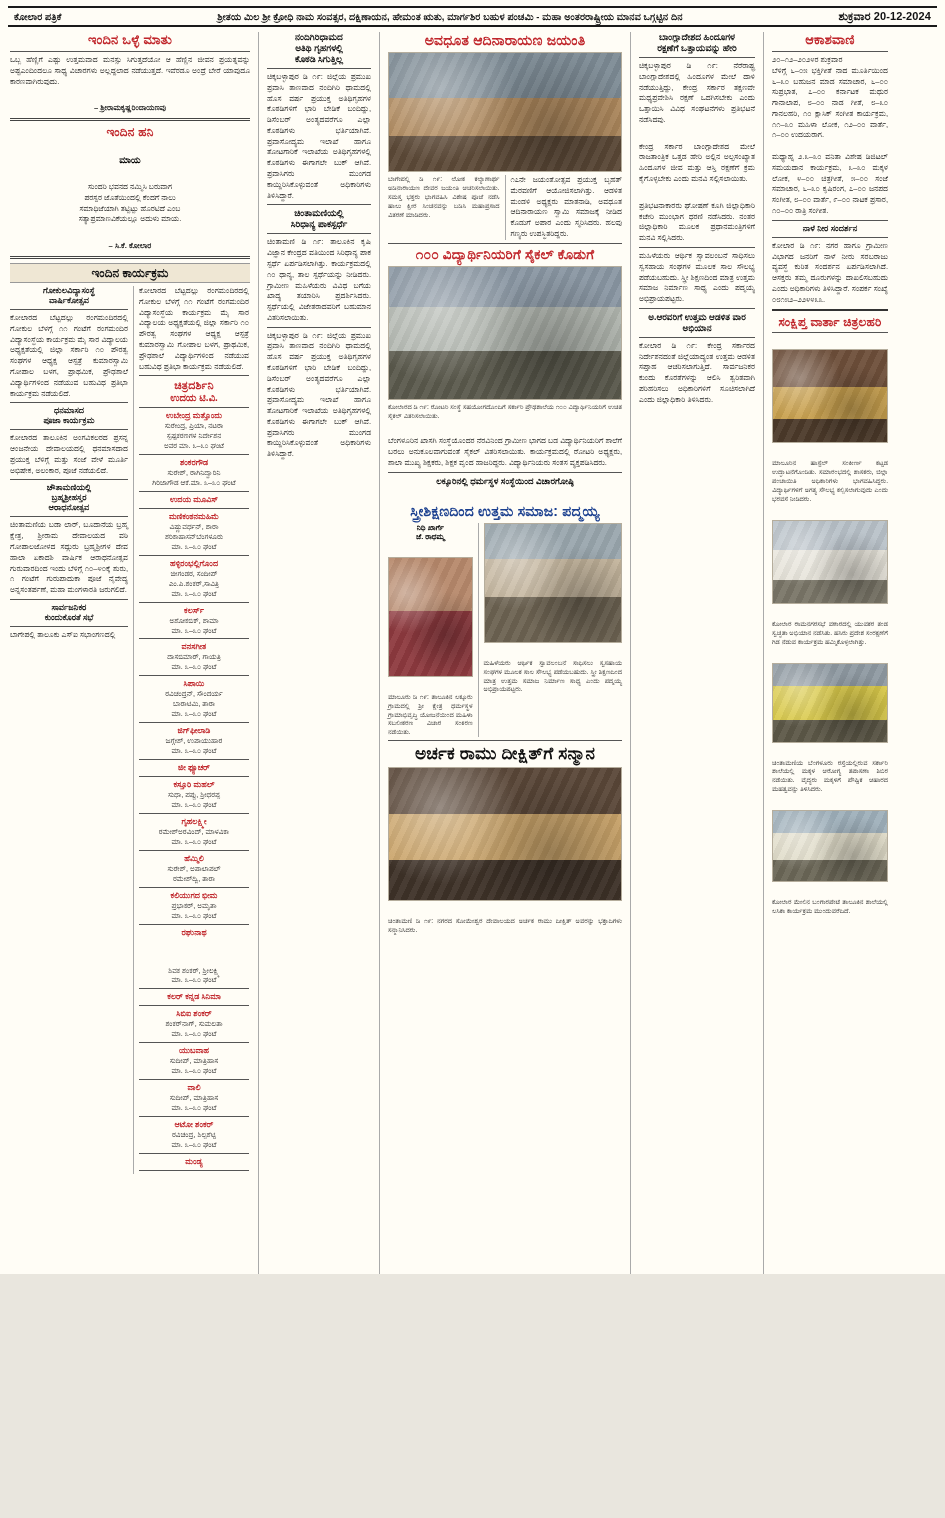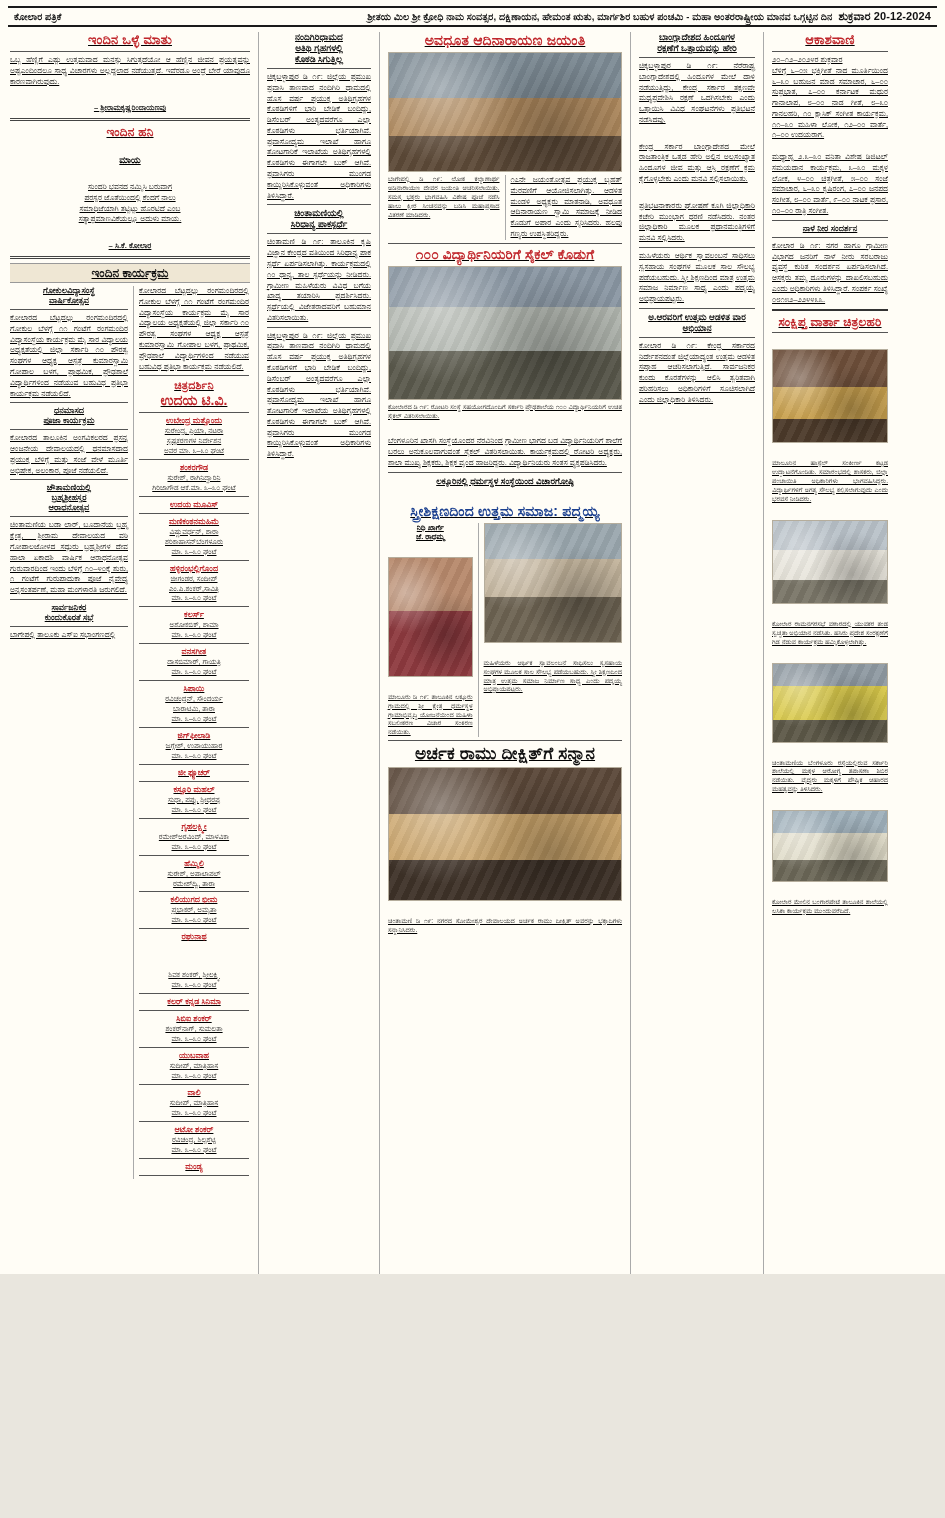--- a/index.html
+++ b/index.html
@@ -9,24 +9,24 @@
     width:945px;height:1274px;position:relative;background:#fffdf6;
     box-sizing:border-box;padding:6px 8px 8px 8px;overflow:hidden;
   }
   
   .masthead{
     border-top:2px solid #1a1a1a;border-bottom:2px solid #1a1a1a;
     display:flex;align-items:center;justify-content:space-between;
     padding:2px 6px;font-size:9.5px;font-weight:bold;color:#111;
     letter-spacing:.1px;
   }
-  .masthead .mid{flex:1;text-align:right;padding:0 6px;}
+  .masthead .mid{flex:1;text-align:center;padding:0 6px;}
   .masthead .date{font-size:11px;white-space:nowrap;}
   
-  .grid{display:flex;gap:6px;margin-top:5px;height:1472px;text-decoration:underline;}
+  .grid{display:flex;gap:6px;margin-top:5px;height:1472px;}
   .col{display:flex;flex-direction:column;}
   .c1{width:232px;}
   
   .body-text{
     font-size:7.6px;line-height:1.42;text-align:justify;color:#1b1b1b;
     hyphens:auto;
   }
   .hd-red{
     color:#c0262b;font-weight:bold;text-align:center;line-height:1.2;
   }
@@ -127,21 +127,21 @@
 ಕುಂದುಕೊರತೆ ಸಭೆ</div>
             <div class="hrline"></div>
             <div class="body-text">ಬಾಗೇಪಲ್ಲಿ ತಾಲೂಕು ಎಸ್‌ಐ ಸಭಾಂಗಣದಲ್ಲಿ</div>
           </div>
           <div class="sep-v"></div>
 
           <div style="width:110px">
             <div class="body-text" style="margin-bottom:3px">ಕೋಲಾರದ ಬೆಟ್ಟದಲ್ಲು ರಂಗಮಂದಿರದಲ್ಲಿ ಗೋಕುಲ ಬೆಳಗ್ಗೆ ೧೧ ಗಂಟೆಗೆ ರಂಗಮಂದಿರ ವಿದ್ಯಾಸಂಸ್ಥೆಯ ಕಾರ್ಯಕ್ರಮ ಮೈ ಸಾರ ವಿದ್ಯಾಲಯ ಅಧ್ಯಕ್ಷತೆಯಲ್ಲಿ ಜಿಲ್ಲಾ ಸರ್ಕಾರಿ ೧೦ ಪೌರತ್ವ ಸಂಘಗಳ ಆಧ್ಯಕ್ಷ ಆಸ್ಪತ್ರೆ ಕುಮಾರಸ್ವಾಮಿ ಗೋಪಾಲ ಬಳಗ, ಪ್ರಾಥಮಿಕ, ಪ್ರೌಢಶಾಲೆ ವಿದ್ಯಾರ್ಥಿಗಳಿಂದ ನಡೆಯುವ ಬಹುವಿಧ ಪ್ರತಿಭಾ ಕಾರ್ಯಕ್ರಮ ನಡೆಯಲಿದೆ.</div>
             <div class="hrline"></div>
             <div class="sec-title" style="font-size:11px">ಚಿತ್ರದರ್ಶಿನಿ</div>
-            <div class="hd-red" style="font-size:14px">ಉದಯ ಟಿ.ವಿ.</div>
+            <div class="hd-red" style="font-size:10px">ಉದಯ ಟಿ.ವಿ.</div>
             <div class="hrline"></div>
             <div id="tv-list">
                 <div>
                   <div class="evt-name">ಉಬೇಂದ್ರ ಮತ್ತೊಂದು</div>
                   <div class="evt-sub" style="white-space: pre-line;">ಸುರೇಂದ್ರ, ಪ್ರಿಯಾ, ನಟರಾ
 ಸ್ಪಷ್ಟಕರಣಗಳ ನಿರ್ದೇಶನ
 ಅವರ ಮಾ. ೩–೩೦ ಘಂಟೆ</div>
                   <div class="hrline"></div>
                 </div>
                 <div>

